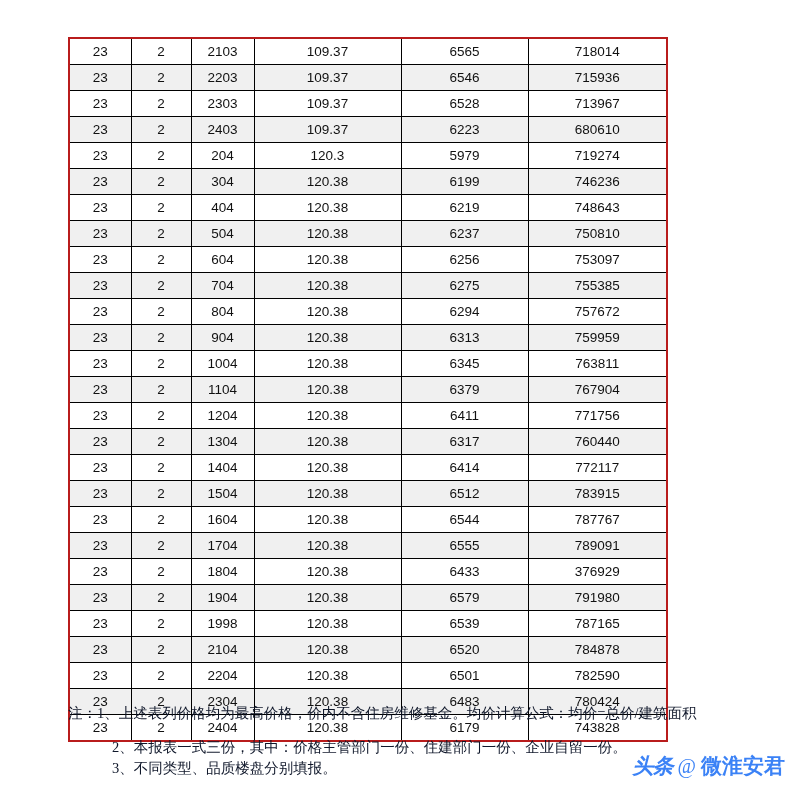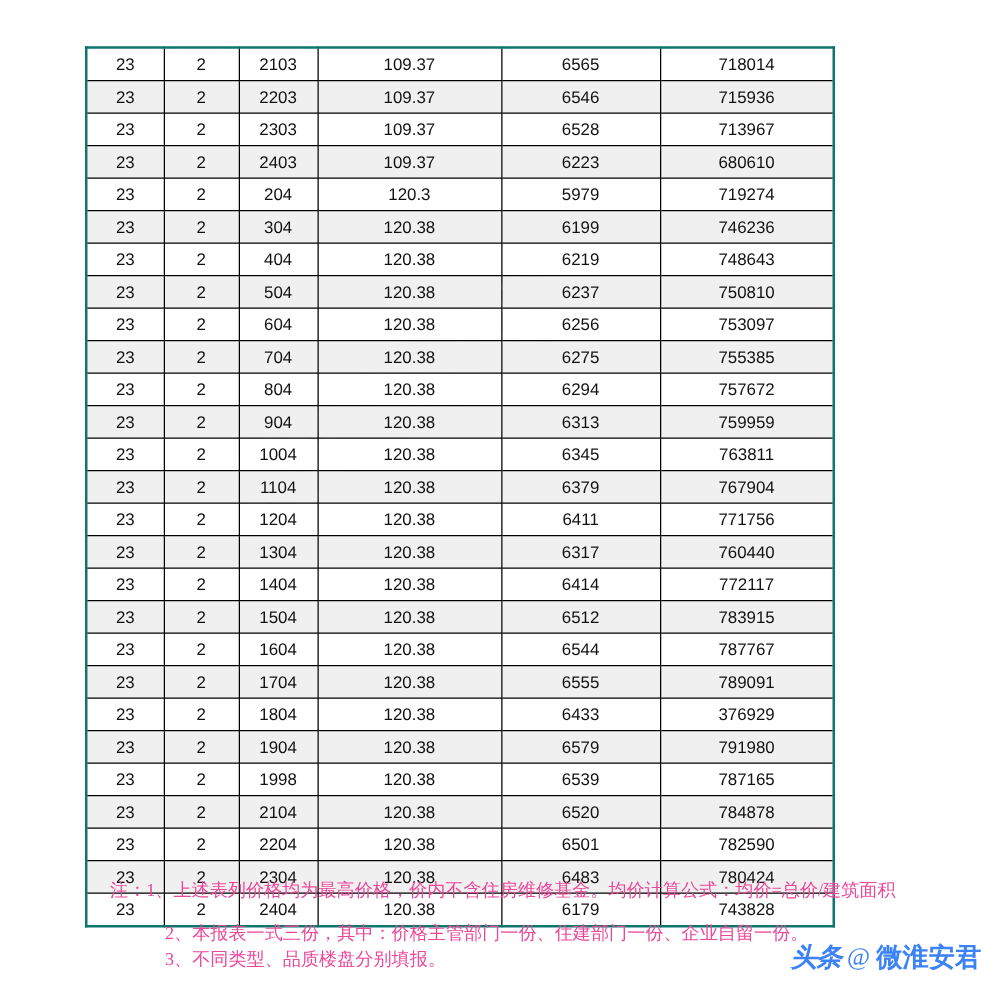--- a/index.html
+++ b/index.html
@@ -61,21 +61,21 @@
     text-align: center;
     vertical-align: middle;
     font-size: 13.5px;
     line-height: 25px;
     color: #111111;
     white-space: nowrap;
     overflow: hidden;
   }
   
   table.price-table {
-    border: 2px solid #0f766e;
+    border: 2px solid #b91c1c;
   }
   tr.row-alt td {
     background: #f0f0f0;
   }
   tr.row-plain td {
     background: #ffffff;
   }
 
   
   col.c-building { width: 62px; }
@@ -104,22 +104,21 @@
   
   #notes {
     position: absolute;
     left: 68px;
     top: 703px;
     width: 660px;
     z-index: 2;
     font-family: "Liberation Serif", "DejaVu Serif", serif;
     font-size: 14.5px;
     line-height: 21px;
-    color: #ec4899;
-    margin-left: 20px;
+    color: #0f172a;
   }
   .note-first {
     margin: 0;
     text-indent: 0;
   }
   .note-gap {
     height: 13px;
   }
   .note-indent {
     margin: 0;

